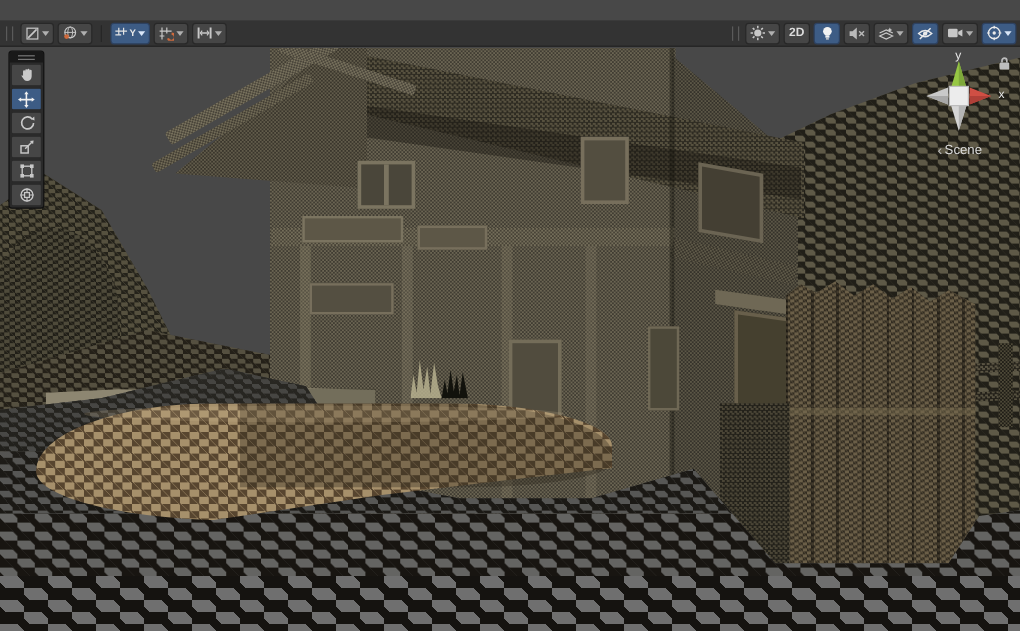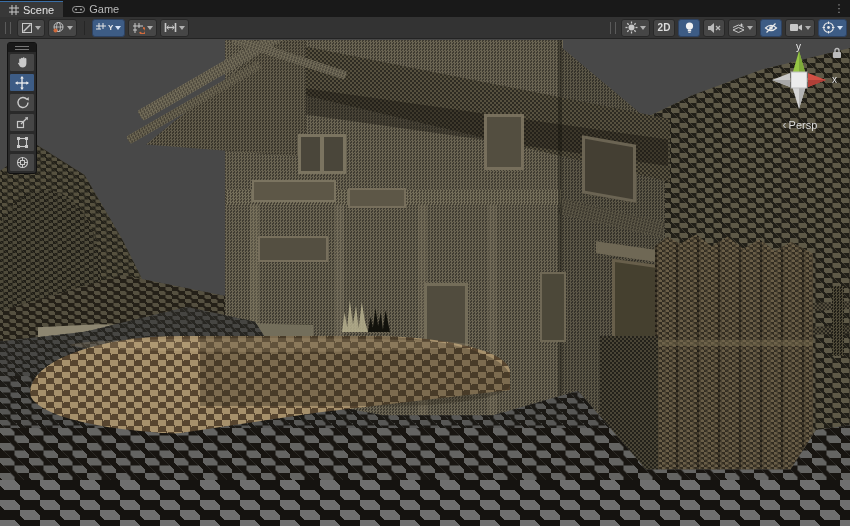--- a/index.html
+++ b/index.html
@@ -43,46 +43,20 @@
   .persp{position:absolute;left:50%;transform:translateX(-56%);top:76px;font-size:11px;color:#dcdcdc;white-space:nowrap;display:flex;align-items:center;gap:2px;}
   .persp .chev{font-size:12px;color:#bbb;}
   .lock{position:absolute;right:8px;top:7px;}
   svg{display:block;}
 </style>
 </head>
 <body>
 
 <div class="app">
 
-  <div class="tabbar">
-    <div class="tab active">
-      <span class="tabicon">
-        <svg width="10" height="10" viewBox="0 0 10 10">
-            <g stroke="#c8c8c8" stroke-width="1">
-              <line x1="3" y1="0" x2="3" y2="10"></line>
-              <line x1="7" y1="0" x2="7" y2="10"></line>
-              <line x1="0" y1="3" x2="10" y2="3"></line>
-              <line x1="0" y1="7" x2="10" y2="7"></line>
-            </g>
-          </svg>
-      </span>
-      <span>Scene</span>
-    </div>
-    <div class="tab">
-      <span class="tabicon">
-        <svg width="13" height="9" viewBox="0 0 13 9">
-            <rect x="0.5" y="1.5" width="12" height="6" rx="3" fill="none" stroke="#9a9a9a"></rect>
-            <circle cx="4" cy="4.5" r="1.1" fill="#9a9a9a"></circle>
-            <circle cx="9" cy="4.5" r="1.1" fill="#9a9a9a"></circle>
-          </svg>
-      </span>
-      <span>Game</span>
-    </div>
-    <div class="kebab">⋮</div>
-  </div>
 
   <div class="toolbar">
     <span class="tb-handle"></span>
 
     <div class="tb-group">
       <div class="tb-btn">
         <svg width="12" height="12" viewBox="0 0 12 12">
             <rect x="1.5" y="1.5" width="9" height="9" fill="none" stroke="#c8c8c8"></rect>
             <line x1="2.5" y1="9.5" x2="9.5" y2="2.5" stroke="#c8c8c8" stroke-width="1.4"></line>
           </svg>
@@ -391,21 +365,21 @@
             <polygon points="12,38 30,38 30,45" fill="#a8a8a8"></polygon>
           </g>
         <g>
             <polygon points="39,67 32,44 46,44" fill="#d6d6d6"></polygon>
             <polygon points="39,67 39,44 46,44" fill="#b4b4b4"></polygon>
           </g>
         <rect x="31" y="30" width="16" height="16" fill="#ececec" stroke="#bdbdbd"></rect>
       </svg>
       <div class="persp">
         <span class="chev">‹</span>
-        <span>Persp</span>
+        <span>Scene</span>
       </div>
     </div>
     <div class="lock">
       <svg width="10" height="12" viewBox="0 0 10 12">
           <rect x="1" y="5" width="8" height="6" rx="1" fill="#bdbdbd"></rect>
           <path d="M3 5 V3.5 a2 2 0 0 1 4 0 V5" fill="none" stroke="#bdbdbd" stroke-width="1.4"></path>
         </svg>
     </div>
 
   </div>

